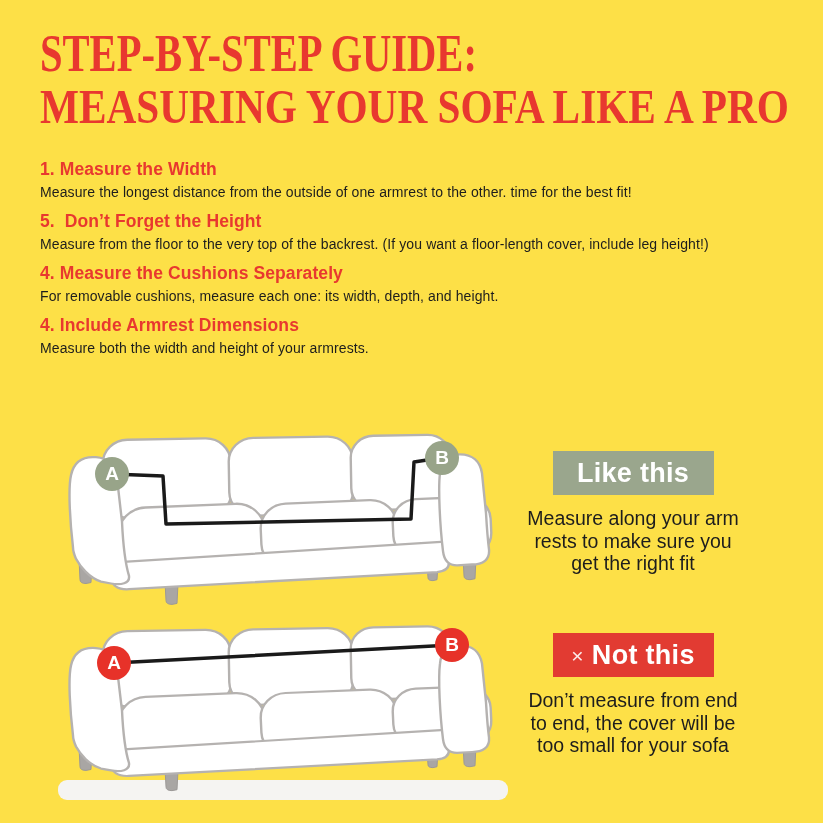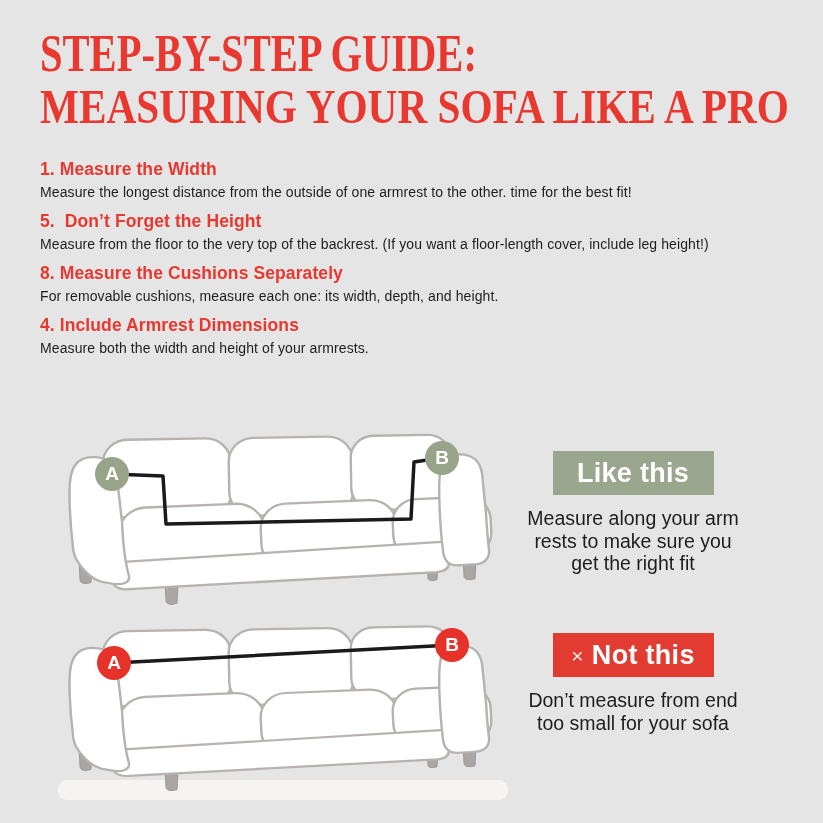--- a/index.html
+++ b/index.html
@@ -1,19 +1,19 @@
 <!DOCTYPE html>
 <html style="--accent-red: #e8382f; --badge-green: #9aa68d; --badge-red: #e23b32; --marker-green: #98a489; --marker-red: #e73229; --sofa-outline: #b5b2b0; --leg-gray: #a9a6a4; --measure-line: #1a1a1a; --text: #1d1d1d; --shadow: #f5f4f2;"><head>
 <meta charset="utf-8">
 <style>
   * { margin:0; padding:0; box-sizing:border-box; }
   html,body { background:#ffffff; }
   body { font-family:"Liberation Sans", sans-serif; }
   #canvas {
-    position:relative; width:823px; height:823px; background:#e5e5e5; overflow:hidden;
+    position:relative; width:823px; height:823px; background:#fde047; overflow:hidden;
   }
   
   .title-wrap { position:absolute; left:40px; top:26px; }
   .title-line {
     font-family:"Liberation Serif", serif; font-weight:700;
     color:var(--accent-red); white-space:nowrap; transform-origin:0 50%;
   }
   .title-line1 { font-size:52px; line-height:56px; transform:scaleX(0.78); letter-spacing:0px; }
   .title-line2 { font-size:48px; line-height:50px; transform:scaleX(0.86); letter-spacing:0px; }
   
@@ -66,21 +66,21 @@
   <div class="steps">
     <div class="step">
       <div class="step-heading">1. Measure the Width</div>
       <div class="step-body">Measure the longest distance from the outside of one armrest to the other. time for the best fit!</div>
     </div>
     <div class="step">
       <div class="step-heading">5.  Don’t Forget the Height</div>
       <div class="step-body">Measure from the floor to the very top of the backrest. (If you want a floor-length cover, include leg height!)</div>
     </div>
     <div class="step">
-      <div class="step-heading">8. Measure the Cushions Separately</div>
+      <div class="step-heading">4. Measure the Cushions Separately</div>
       <div class="step-body">For removable cushions, measure each one: its width, depth, and height.</div>
     </div>
     <div class="step">
       <div class="step-heading">4. Include Armrest Dimensions</div>
       <div class="step-body">Measure both the width and height of your armrests.</div>
     </div>
   </div>
 
   <svg width="0" height="0" style="position:absolute" aria-hidden="true">
     <defs>
@@ -138,17 +138,18 @@
     </div>
   </div>
 
   <div class="side-col col-not">
     <div class="badge badge-not">
       <span class="badge-x">×</span>
       <span>Not this</span>
     </div>
     <div class="side-text">
       <div>Don’t measure from end</div>
+      <div>to end, the cover will be</div>
       <div>too small for your sofa</div>
     </div>
   </div>
 
 </div>
 
 </body></html>

